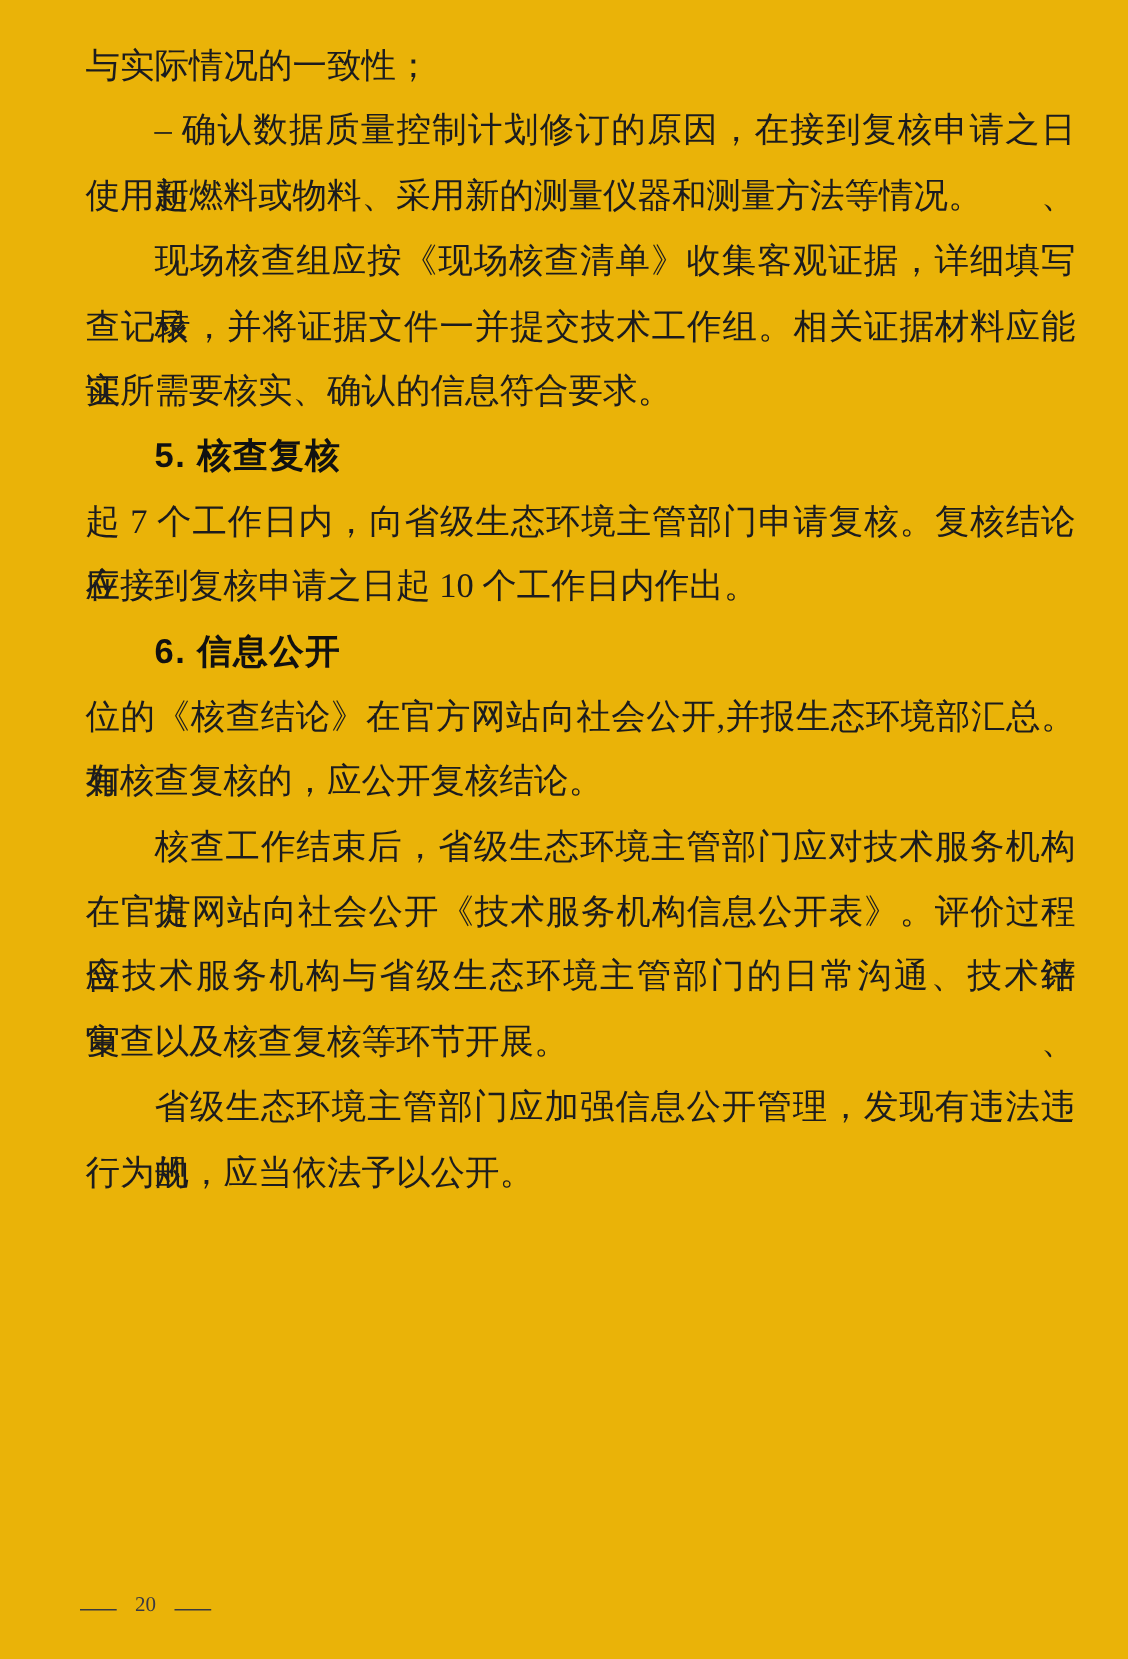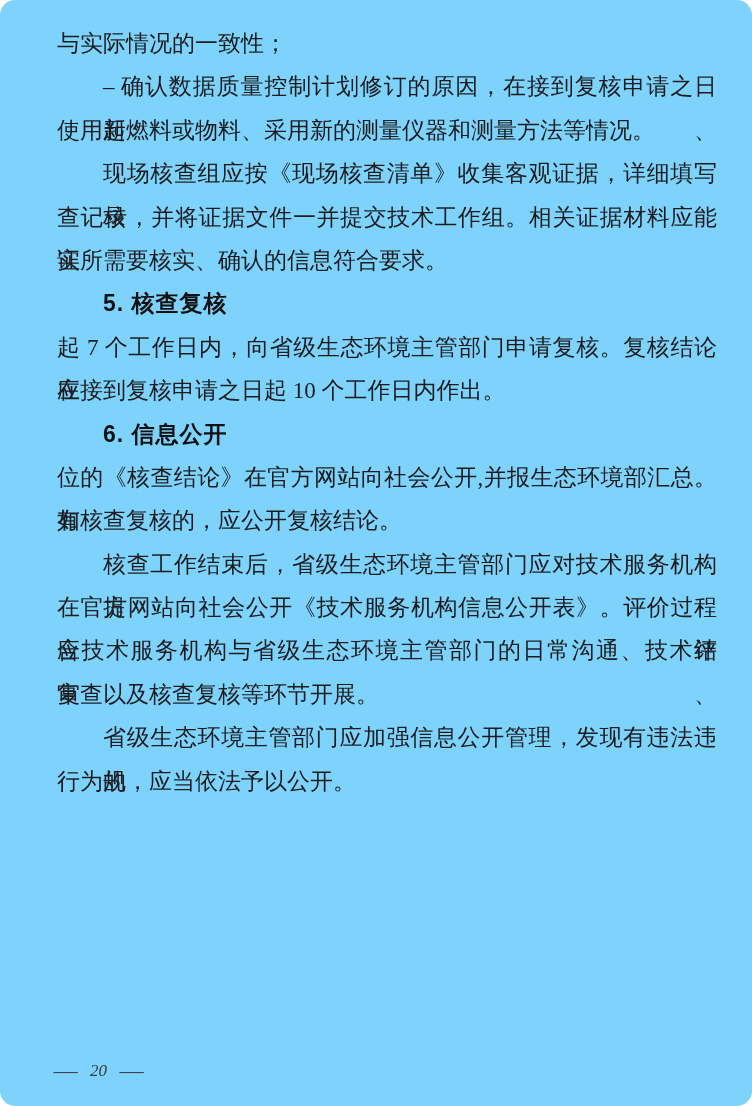--- a/index.html
+++ b/index.html
@@ -7,22 +7,21 @@
     width: 752px;
     height: 1106px;
     background: #ffffff;
     overflow: hidden;
     font-family: "Liberation Serif", "DejaVu Serif", serif;
   }
   .page {
     position: relative;
     width: 752px;
     height: 1106px;
-    background: #7dd3fc;
-    border-radius: 15px;
+    background: #eab308;
   }
   .doc-body {
     position: absolute;
     left: 57px;
     top: 22px;
     width: 660px;
     color: #1c1c1e;
   }
   .line {
     height: 43.4px;
@@ -54,23 +53,22 @@
     align-items: center;
     font-size: 21px;
     color: #3a3a42;
   }
   .footer .dash {
     letter-spacing: 0;
     transform: scaleX(1.15);
   }
   .footer .pagenum {
     margin: 0 14px;
-    font-size: 17px;
+    font-size: 14px;
     color: #3a3a42;
-    font-style: italic;
   }
 </style>
 </head>
 <body>
 
 <div class="page">
   <div class="doc-body">
     <div class="line">与实际情况的一致性；</div>
     <div class="line indent full">– 确认数据质量控制计划修订的原因，在接到复核申请之日起、</div>
     <div class="line">使用新燃料或物料、采用新的测量仪器和测量方法等情况。</div>

